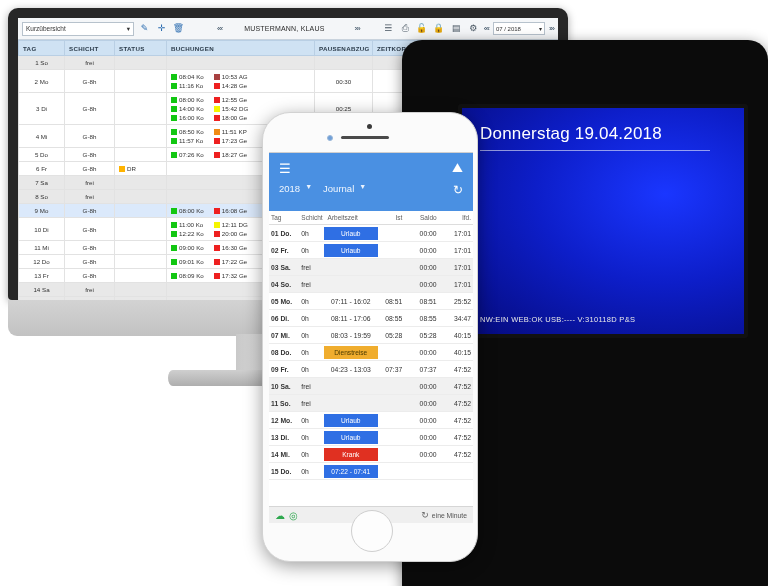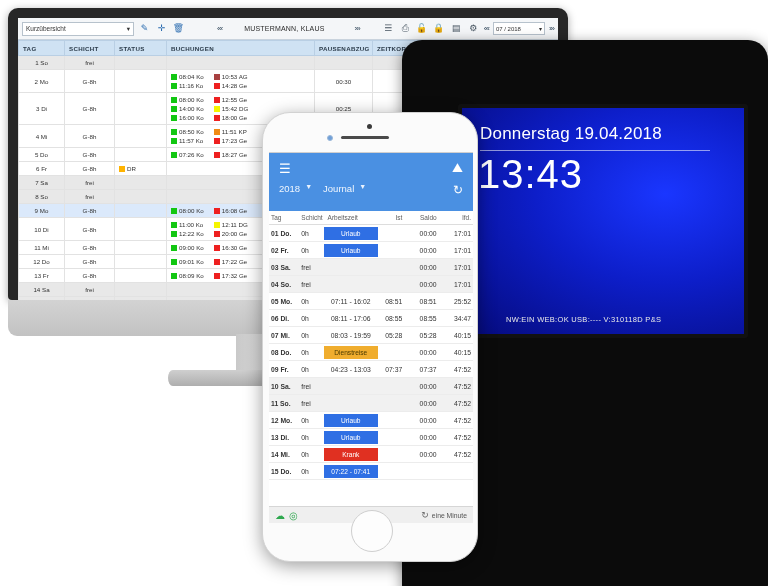--- a/index.html
+++ b/index.html
@@ -98,21 +98,21 @@
   }
   #term-date {
     position:absolute; left:18px; top:16px; color:#fff;
     font-size:17px; letter-spacing:.2px;
   }
   #term-rule { position:absolute; left:18px; top:42px; width:230px; height:1px;
     background:rgba(255,255,255,.55); }
   #term-time { position:absolute; left:16px; top:46px; color:#fff;
     font-size:40px; line-height:1; letter-spacing:1px; }
   #term-status { position:absolute; left:18px; bottom:10px; color:#e9e9e9;
-    font-size:7.5px; letter-spacing:.3px; white-space:nowrap;margin-left:26px; }
+    font-size:7.5px; letter-spacing:.3px; white-space:nowrap; }
 
   
   #phone {
     position:absolute; left:262px; top:112px; width:216px; height:450px;
     background:#fbfbfb; border:1px solid #d2d2d2; border-radius:28px;
     box-shadow:0 4px 18px rgba(0,0,0,.38);
   }
   #ph-speaker { position:absolute; left:78px; top:23px; width:48px; height:3px;
     background:#4a4a4a; border-radius:2px; }
   #ph-cam { position:absolute; left:64px; top:22px; width:6px; height:6px;
@@ -493,21 +493,20 @@
     <div id="imac-chin"></div>
     <div id="imac-neck"></div>
     <div id="imac-foot"></div>
   </div>
 
   <div id="tablet">
     <div id="terminal-frame">
       <div id="terminal-screen">
         <div id="term-date">Donnerstag 19.04.2018</div>
         <div id="term-rule"></div>
-        <div id="term-time">13:43</div>
         <div id="term-status">NW:EIN WEB:OK   USB:----  V:310118D P&amp;S</div>
       </div>
     </div>
 
   </div>
 
   <div id="phone">
     <div id="ph-sensor"></div>
     <div id="ph-cam"></div>
     <div id="ph-speaker"></div>

